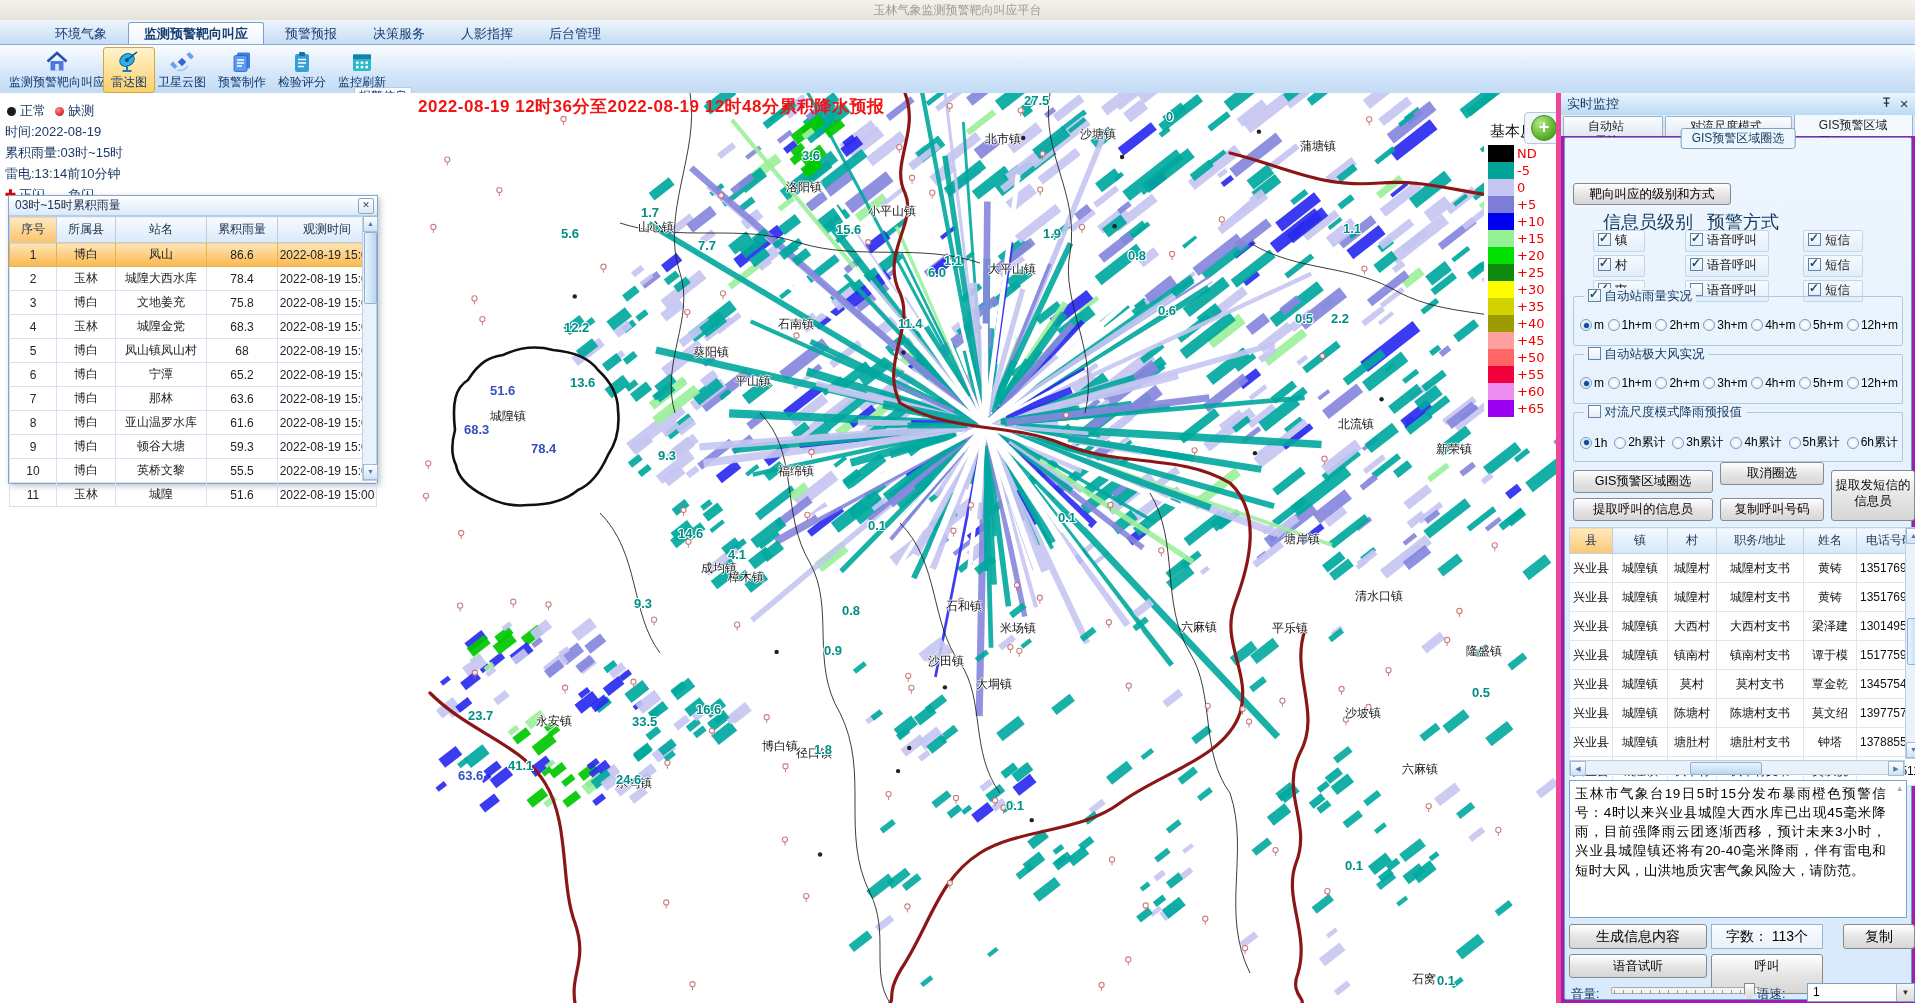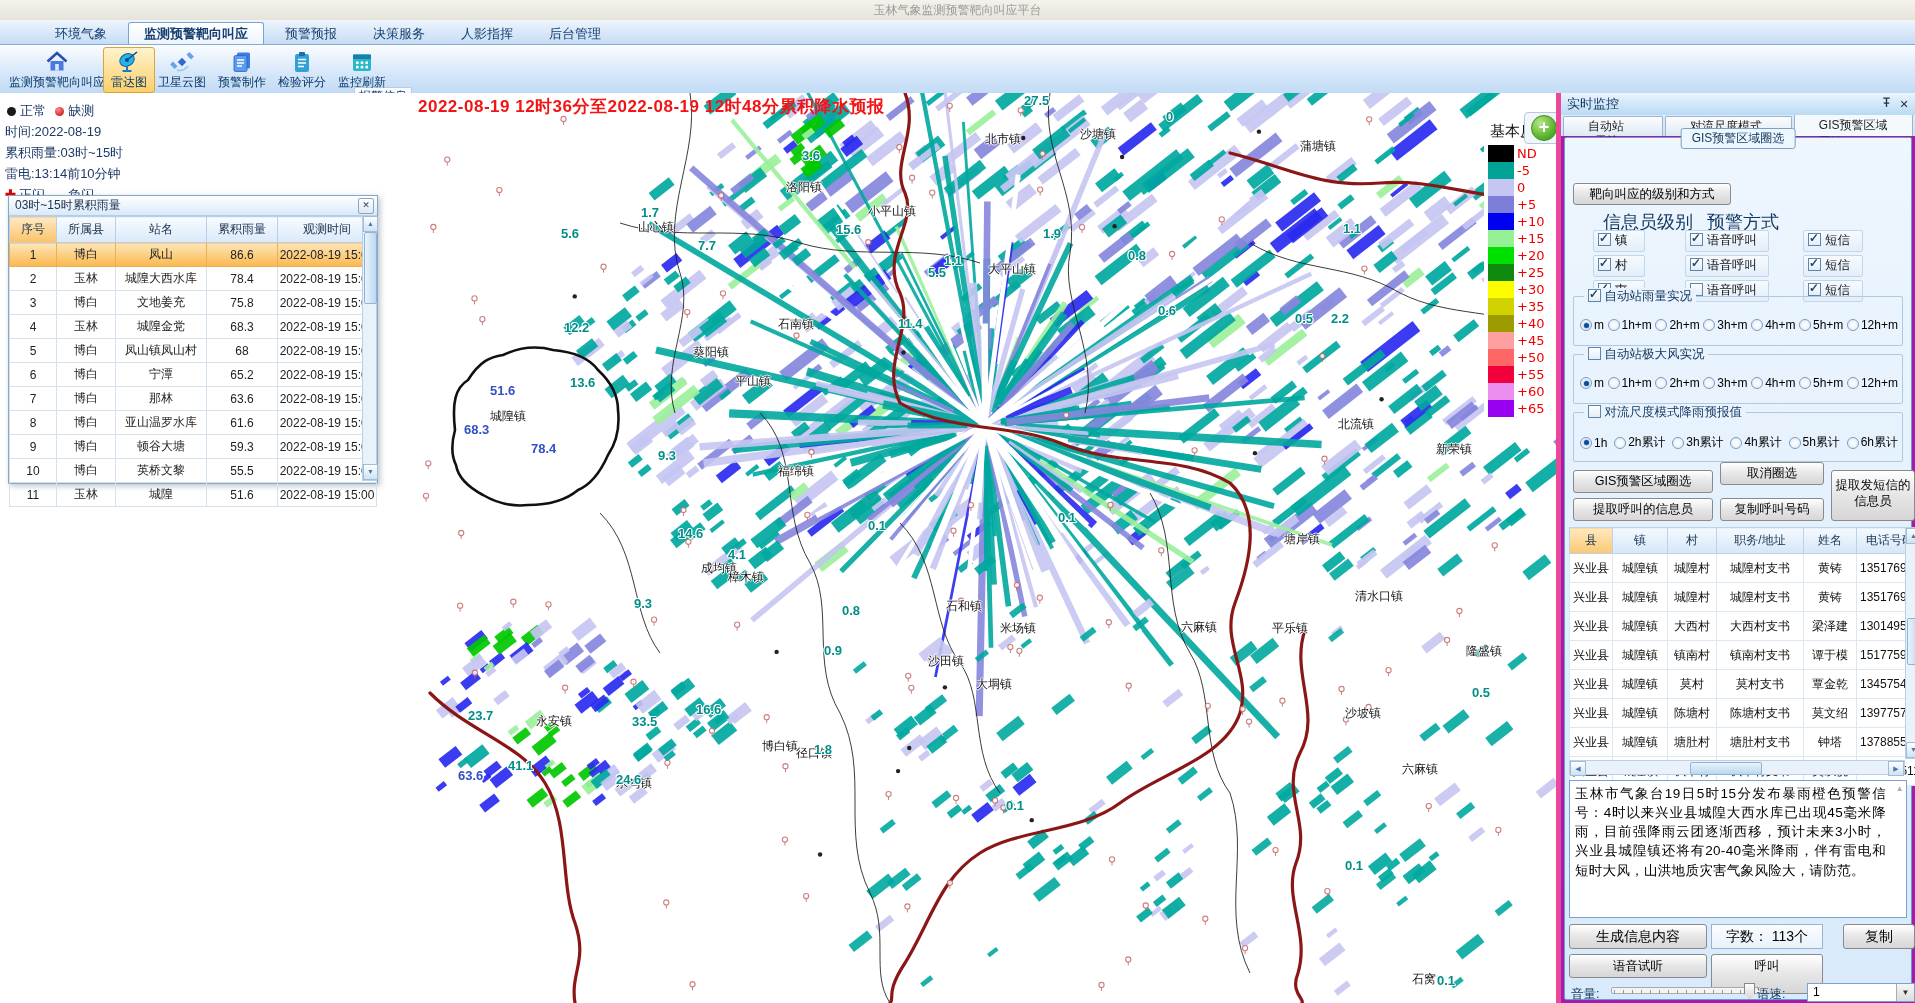--- a/index.html
+++ b/index.html
@@ -1723,21 +1723,21 @@
       <span class="rv" style="left: 1166px; top: 16px;">0</span>
       <span class="rv" style="left: 802px; top: 55px;">3.6</span>
       <span class="rv" style="left: 641px; top: 112px;">1.7</span>
       <span class="rv" style="left: 836px; top: 129px;">15.6</span>
       <span class="rv" style="left: 561px; top: 133px;">5.6</span>
       <span class="rv" style="left: 698px; top: 145px;">7.7</span>
       <span class="rv" style="left: 1043px; top: 133px;">1.9</span>
       <span class="rv" style="left: 944px; top: 160px;">1.1</span>
       <span class="rv" style="left: 1343px; top: 128px;">1.1</span>
       <span class="rv" style="left: 1128px; top: 155px;">0.8</span>
-      <span class="rv" style="left: 928px; top: 172px;">5.5</span>
+      <span class="rv" style="left: 928px; top: 172px;">6.0</span>
       <span class="rv" style="left: 1295px; top: 218px;">0.5</span>
       <span class="rv" style="left: 1331px; top: 218px;">2.2</span>
       <span class="rv" style="left: 564px; top: 227px;">12.2</span>
       <span class="rv" style="left: 898px; top: 223px;">11.4</span>
       <span class="rv" style="left: 1158px; top: 210px;">0.6</span>
       <span class="rv" style="left: 570px; top: 282px;">13.6</span>
       <span class="rv b" style="left: 490px; top: 290px;">51.6</span>
       <span class="rv b" style="left: 464px; top: 329px;">68.3</span>
       <span class="rv b" style="left: 531px; top: 348px;">78.4</span>
       <span class="rv" style="left: 658px; top: 355px;">9.3</span>

